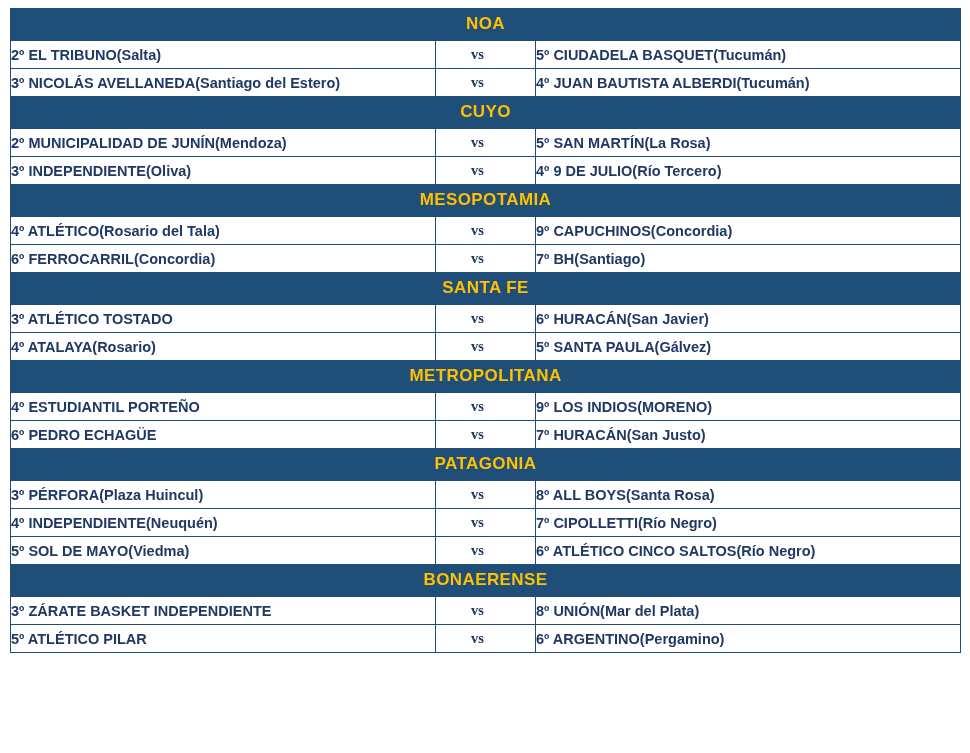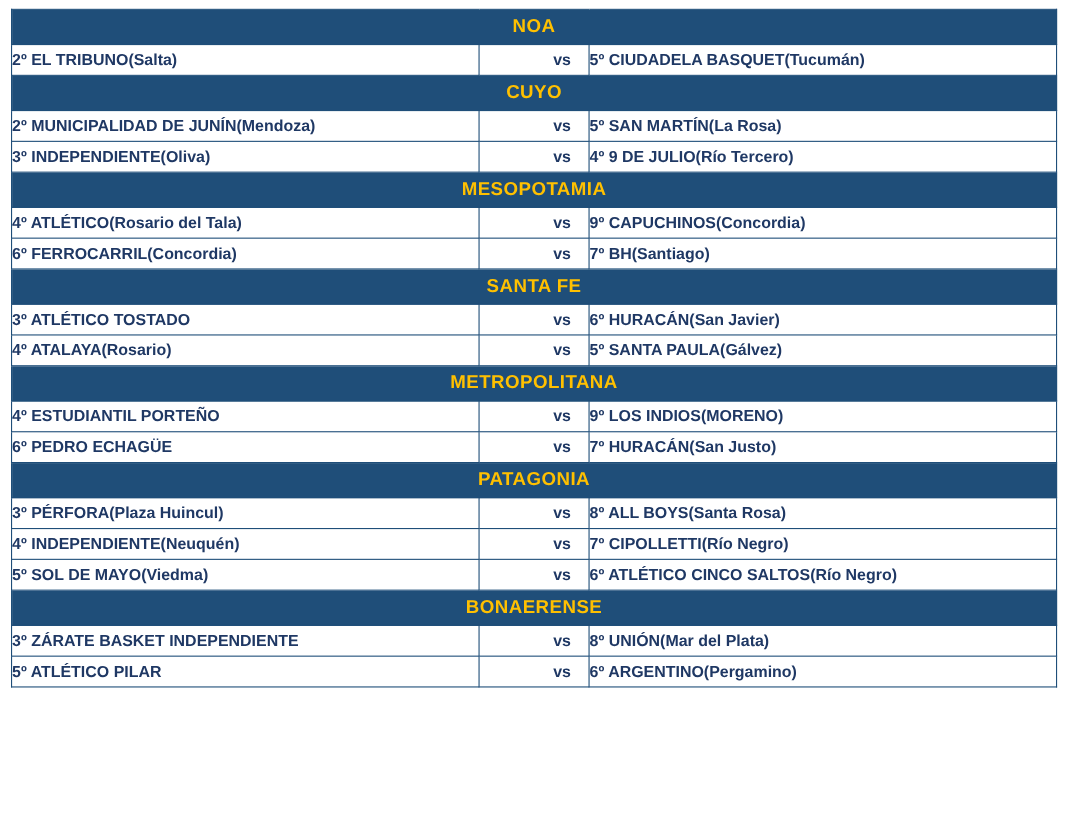--- a/index.html
+++ b/index.html
@@ -49,24 +49,25 @@
     background: #ffffff;
     padding: 0 16px 0 0;
     white-space: nowrap;
     overflow: hidden;
   }
   td.home {
     text-align: left;
     padding-left: 7px;
   }
   td.vs {
-    text-align: right;
+    text-align: center;
     font-size: 12.5px;
     font-weight: bold;
     color: #1f3864;
+    font-family: Liberation Serif, serif;
   }
   td.away {
     text-align: left;
     padding-left: 10px;
   }
 </style>
 </head>
 <body>
 
 <div id="sheet">
@@ -77,20 +78,25 @@
       <col class="c-away">
     </colgroup>
     <tbody id="fixtures-body">
         <tr class="region-row">
           <td colspan="3">NOA</td>
         </tr>
         <tr class="match-row">
           <td class="home">2º EL TRIBUNO(Salta)</td>
           <td class="vs">vs</td>
           <td class="away">5º CIUDADELA BASQUET(Tucumán)</td>
+        </tr>
+        <tr class="match-row">
+          <td class="home">3º NICOLÁS AVELLANEDA(Santiago del Estero)</td>
+          <td class="vs">vs</td>
+          <td class="away">4º JUAN BAUTISTA ALBERDI(Tucumán)</td>
         </tr>
         <tr class="region-row">
           <td colspan="3">CUYO</td>
         </tr>
         <tr class="match-row">
           <td class="home">2º MUNICIPALIDAD DE JUNÍN(Mendoza)</td>
           <td class="vs">vs</td>
           <td class="away">5º SAN MARTÍN(La Rosa)</td>
         </tr>
         <tr class="match-row">

